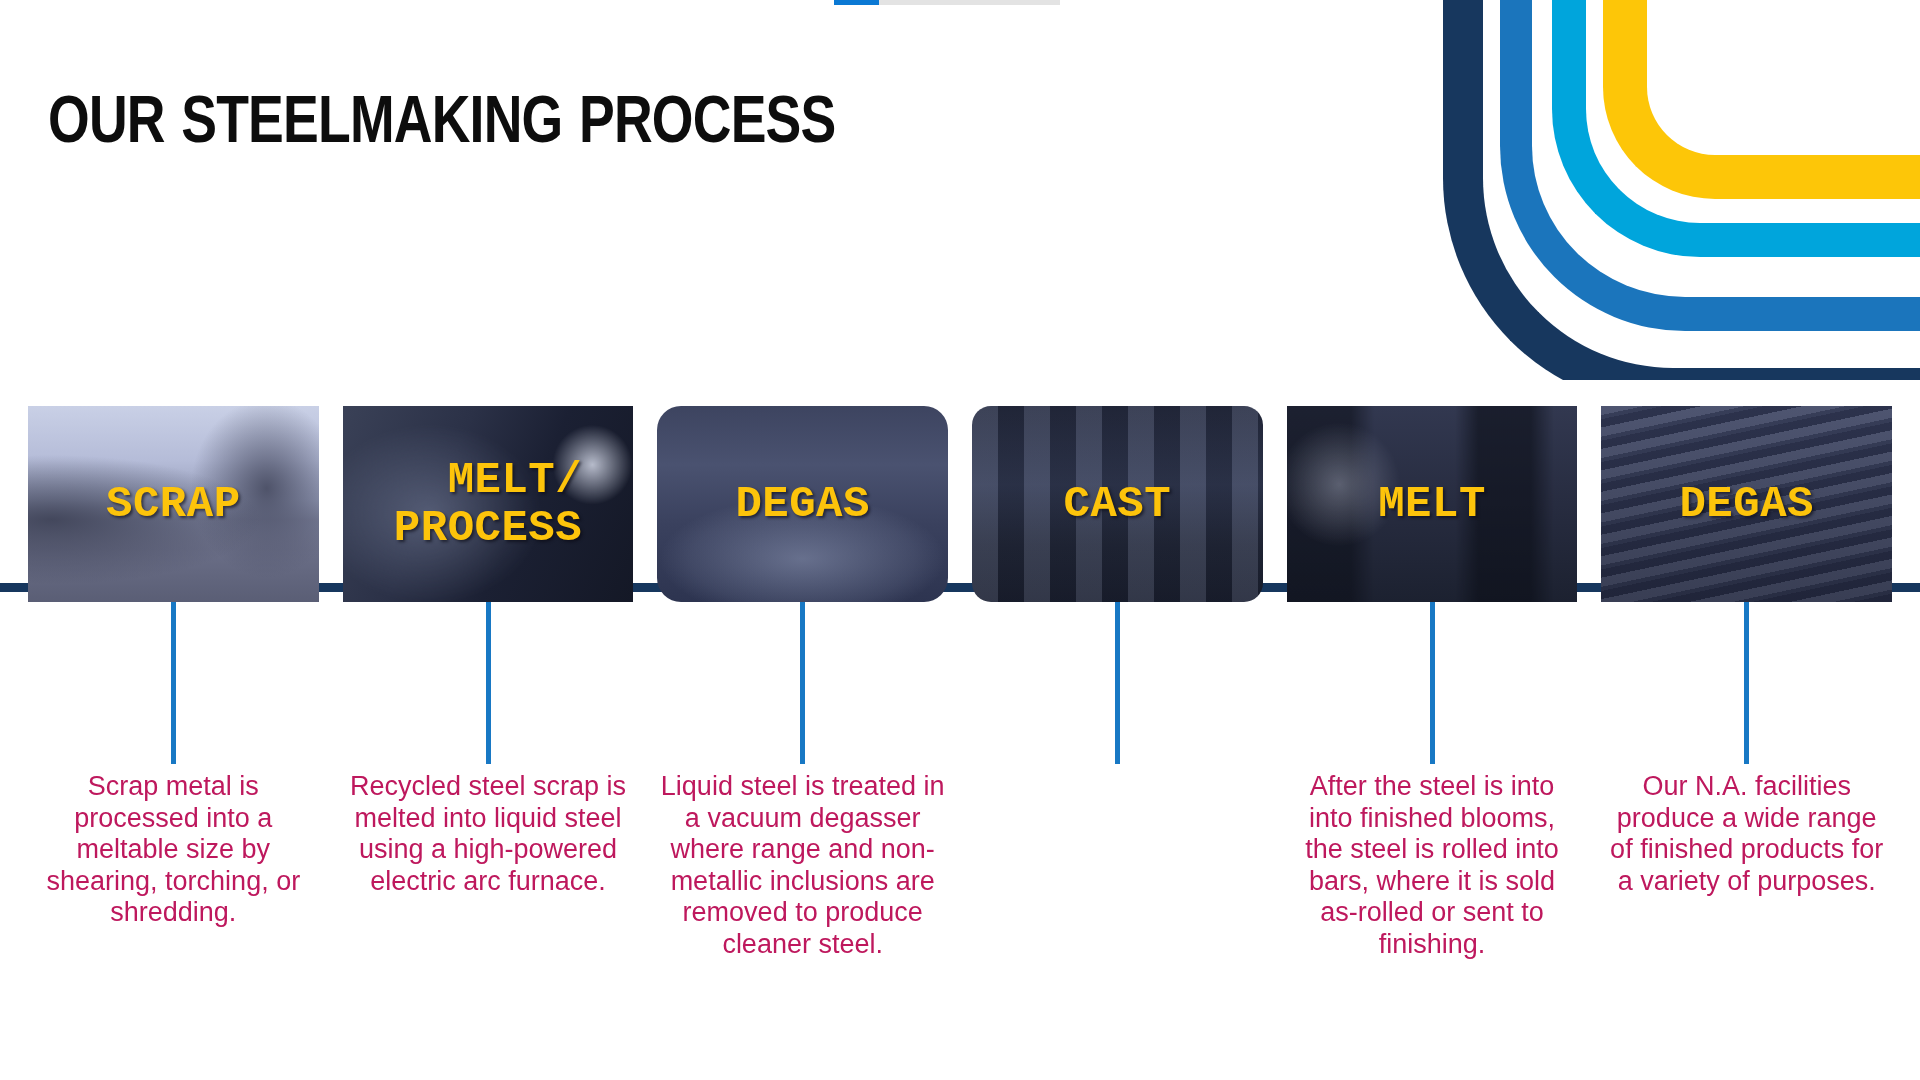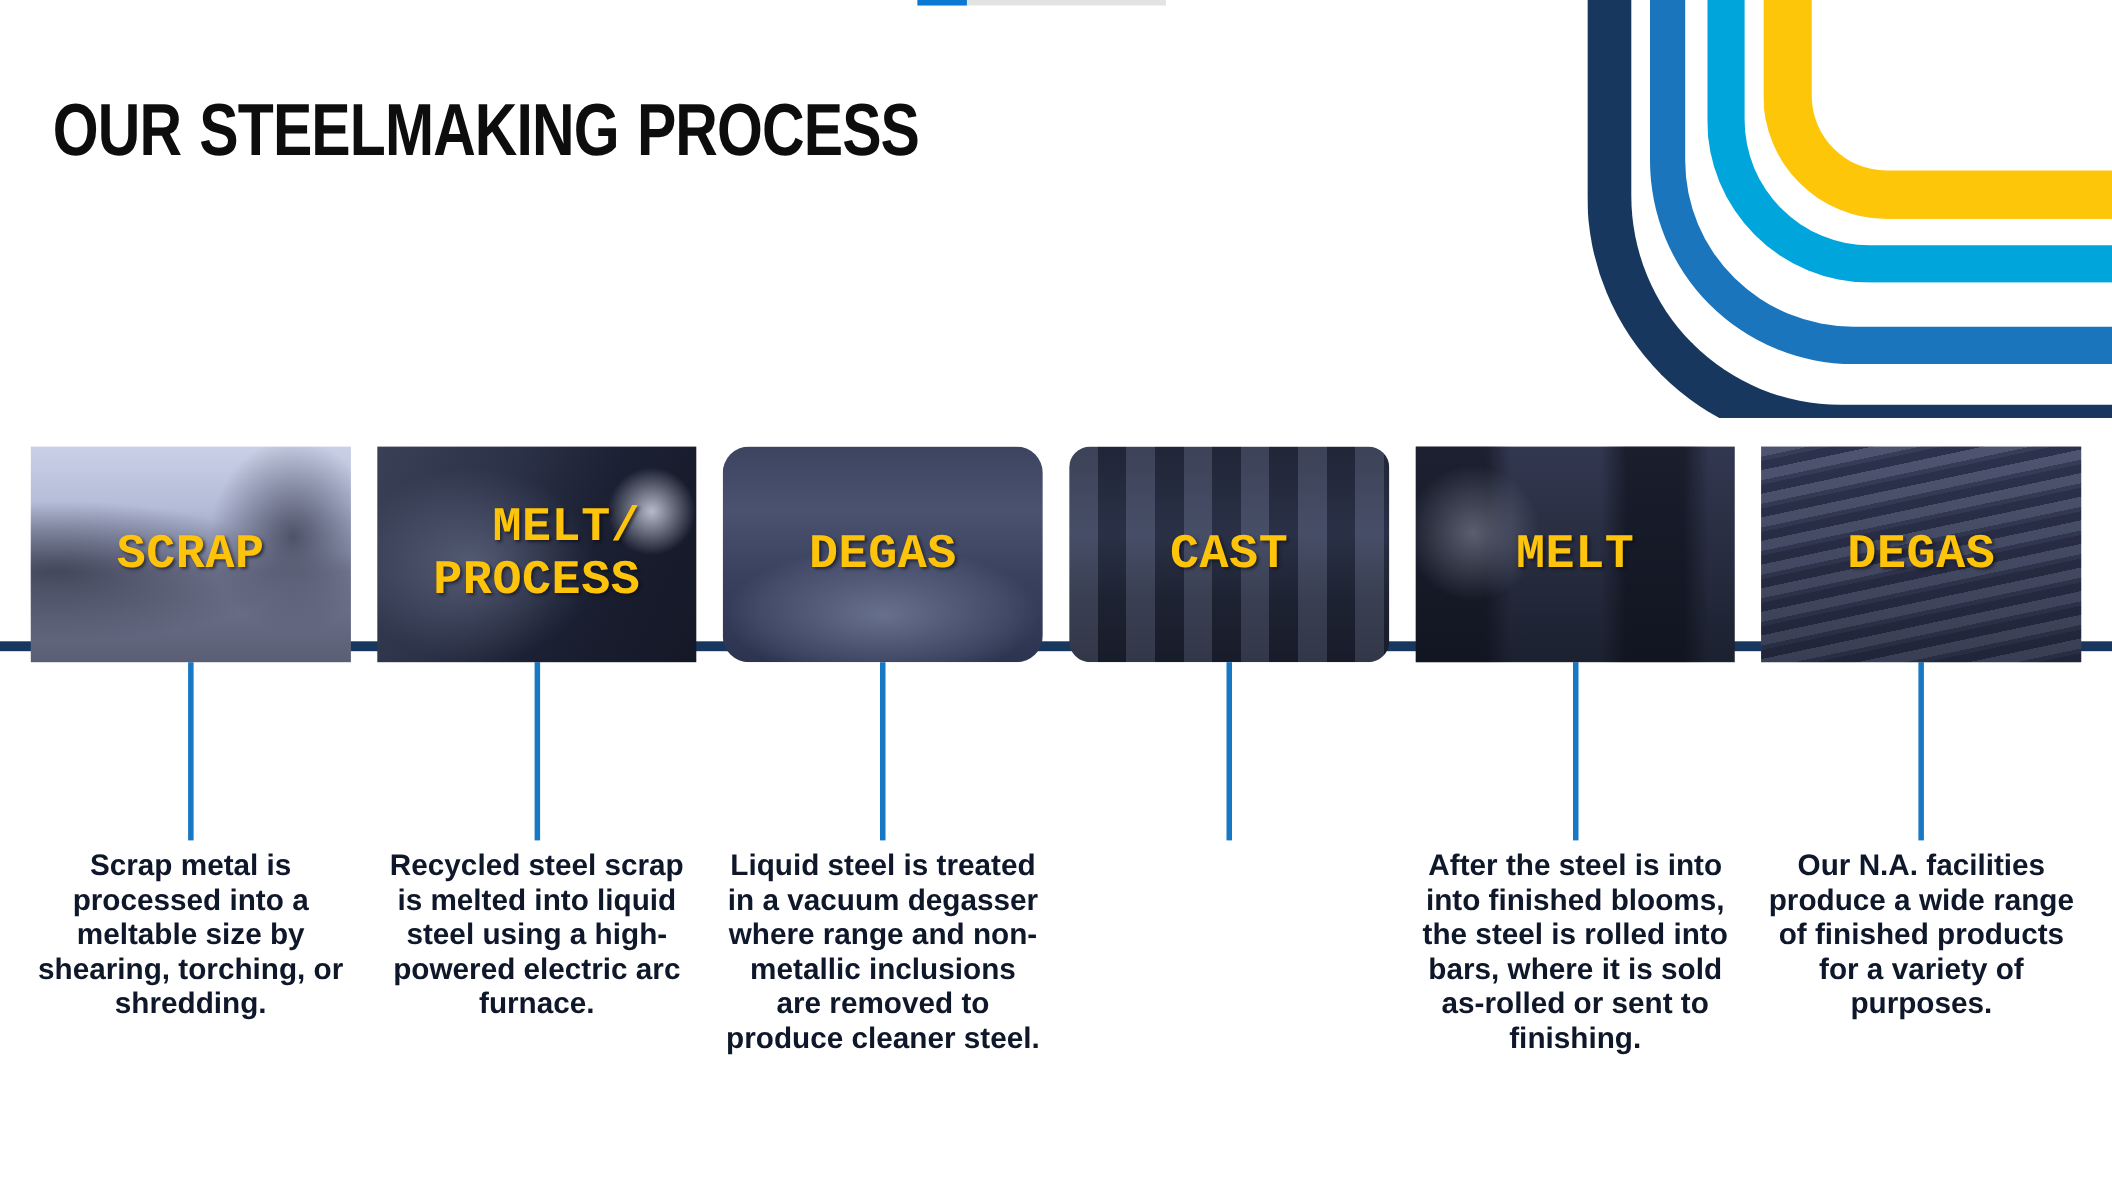--- a/index.html
+++ b/index.html
@@ -97,22 +97,22 @@
   .p-finish {
     background:
       linear-gradient(180deg, rgba(40,46,66,0.25) 0%, rgba(15,18,30,0.45) 100%),
       repeating-linear-gradient(168deg,#5b6280 0 9px,#3c4360 9px 13px,#2e3450 13px 21px);
   }
 
   .connector { width:5px; height:162px; background:#1878c4; z-index:1; }
 
   .desc {
     margin:7px 0 0 0; padding:0 2px;
-    font-size:27px; line-height:31.5px; color:#0f172a;
-    text-align:center; max-width:312px;font-weight:bold;
+    font-size:27px; line-height:31.5px; color:#be185d;
+    text-align:center; max-width:312px;
   }
 </style>
 </head>
 <body>
 
 <div class="top-bar">
   <div class="top-bar-fill"></div>
 </div>
 
 <div class="title-wrap">

